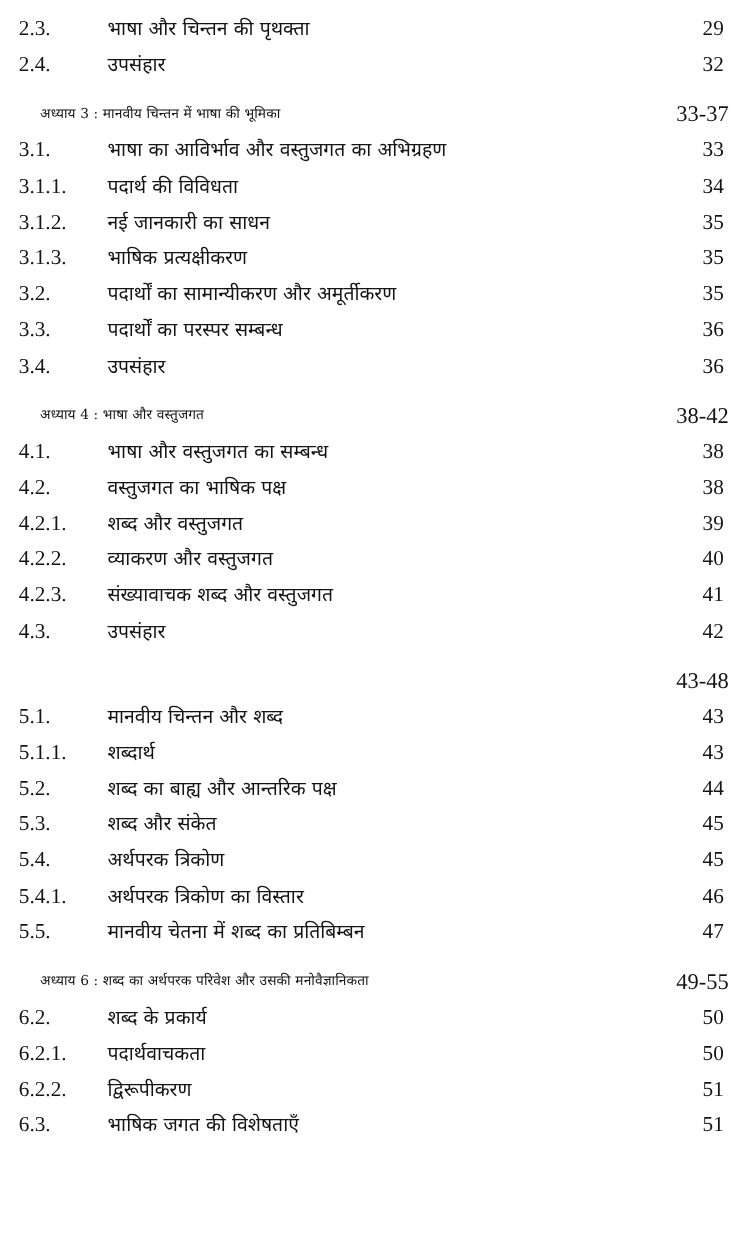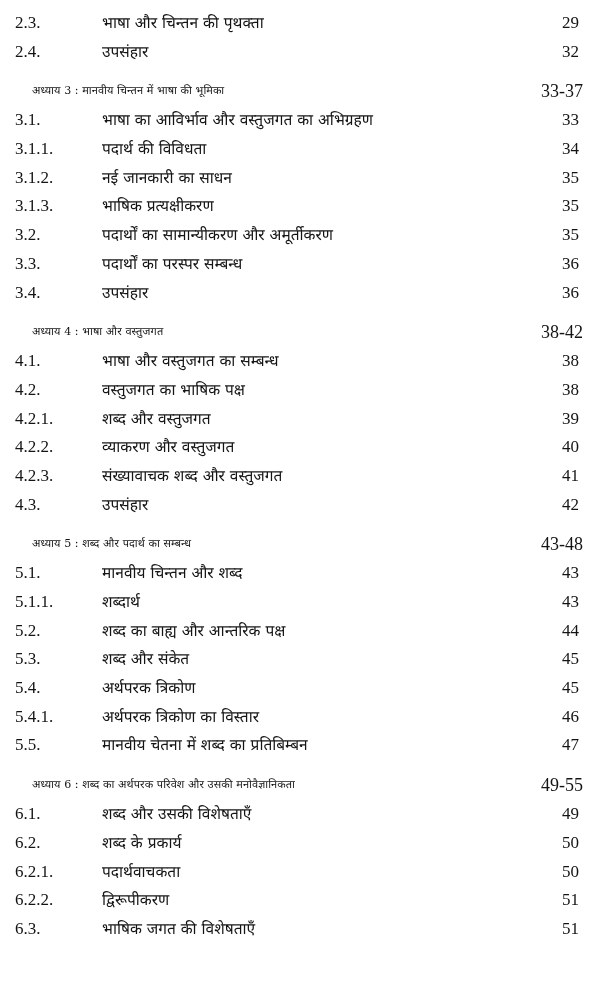--- a/index.html
+++ b/index.html
@@ -32,21 +32,20 @@
       position: absolute;
       left: 15px;
       top: 0;
     }
     .row .title {
       position: absolute;
       left: 86px;
       top: 0;
       font-family: "DejaVu Serif", "Liberation Serif", serif;
       font-size: 15.5px;
-      margin-left: 16px;
     }
     .row .page {
       position: absolute;
       right: 21px;
       top: 0;
     }
     .chapter {
       position: relative;
       height: 30px;
       line-height: 30px;
@@ -164,21 +163,20 @@
     </div>
     <div class="row">
       <span class="num">4.3.</span>
       <span class="title">उपसंहार</span>
       <span class="page">42</span>
     </div>
   </div>
 
   <div>
     <div class="chapter">
-      <span class="ch-title">अध्याय 5 : शब्द और पदार्थ का सम्बन्ध</span>
       <span class="ch-pages">43-48</span>
     </div>
     <div class="row">
       <span class="num">5.1.</span>
       <span class="title">मानवीय चिन्तन और शब्द</span>
       <span class="page">43</span>
     </div>
     <div class="row">
       <span class="num">5.1.1.</span>
       <span class="title">शब्दार्थ</span>
@@ -210,25 +208,20 @@
       <span class="page">47</span>
     </div>
   </div>
 
   <div>
     <div class="chapter">
       <span class="ch-title">अध्याय 6 : शब्द का अर्थपरक परिवेश और उसकी मनोवैज्ञानिकता</span>
       <span class="ch-pages">49-55</span>
     </div>
     <div class="row">
-      <span class="num">6.1.</span>
-      <span class="title">शब्द और उसकी विशेषताएँ</span>
-      <span class="page">49</span>
-    </div>
-    <div class="row">
       <span class="num">6.2.</span>
       <span class="title">शब्द के प्रकार्य</span>
       <span class="page">50</span>
     </div>
     <div class="row">
       <span class="num">6.2.1.</span>
       <span class="title">पदार्थवाचकता</span>
       <span class="page">50</span>
     </div>
     <div class="row">

